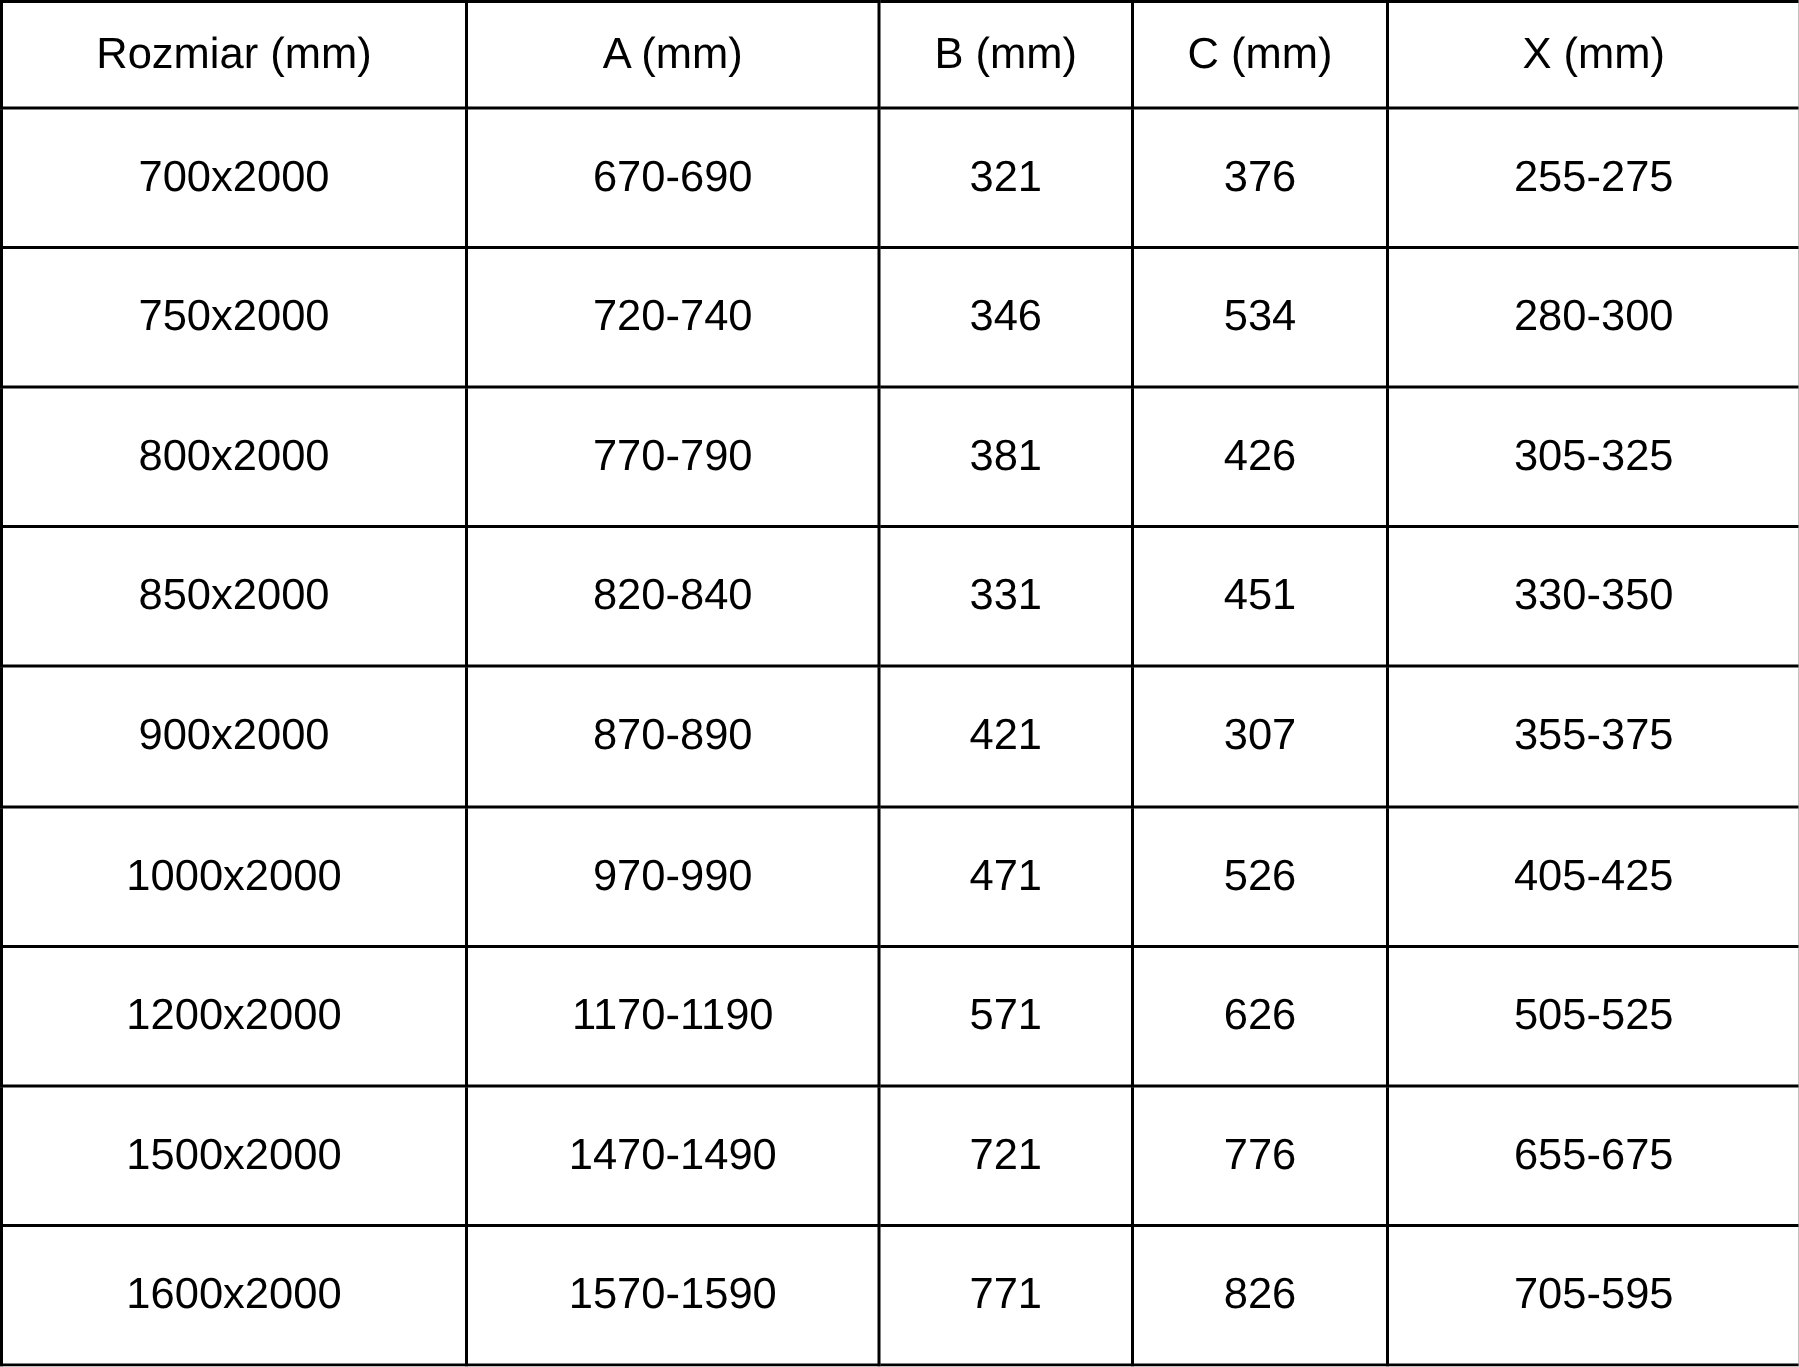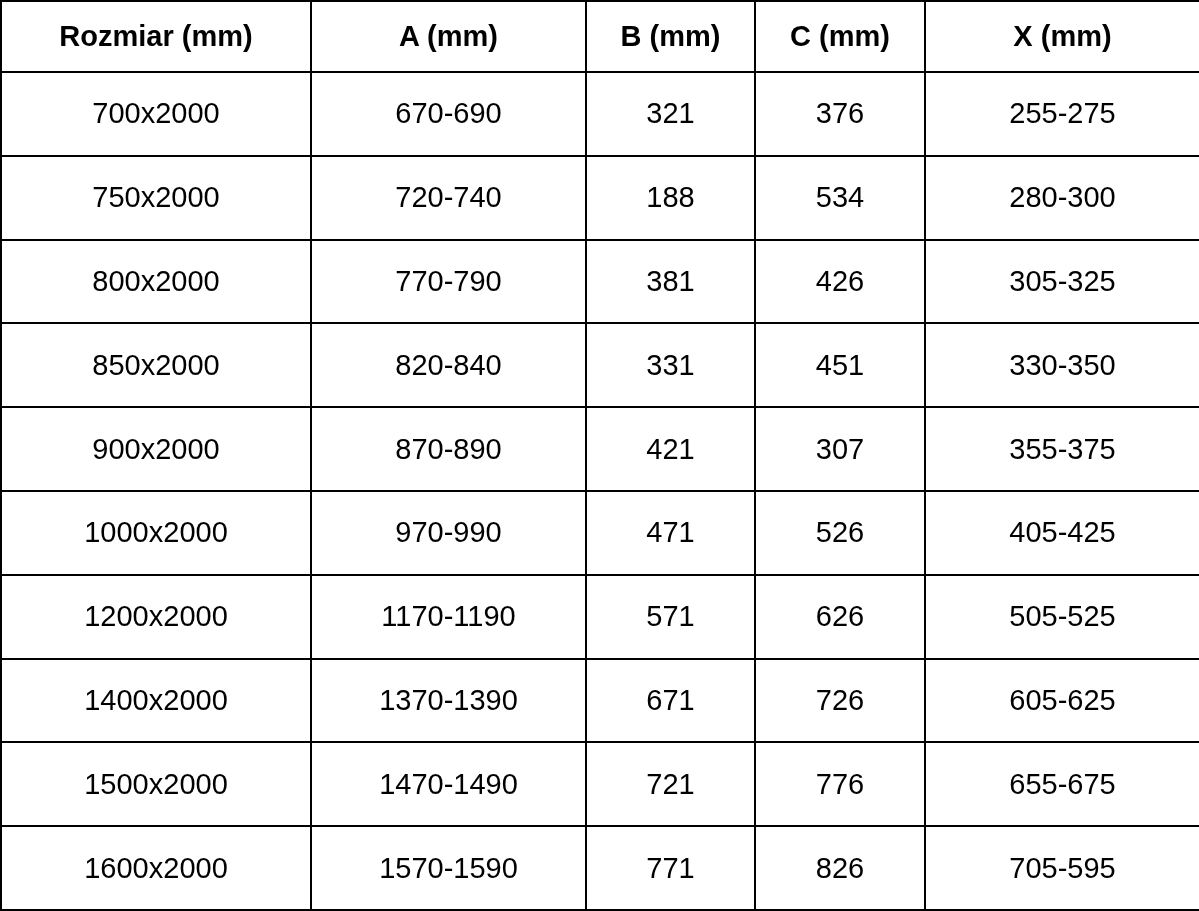--- a/index.html
+++ b/index.html
@@ -26,21 +26,21 @@
     white-space: nowrap;
   }
   .spec-table thead tr {
     height: 71px;
   }
   .spec-table tbody tr {
     height: 70px;
   }
   .spec-table th {
     font-size: 29px;
-    font-weight: 700;
+    font-weight: 400;
   }
   .spec-table td {
     font-size: 29px;
     font-weight: 400;
   }
 </style>
 </head>
 <body>
 
 <table class="spec-table">
@@ -64,21 +64,21 @@
     <tr>
       <td>700x2000</td>
       <td>670-690</td>
       <td>321</td>
       <td>376</td>
       <td>255-275</td>
     </tr>
     <tr>
       <td>750x2000</td>
       <td>720-740</td>
-      <td>188</td>
+      <td>346</td>
       <td>534</td>
       <td>280-300</td>
     </tr>
     <tr>
       <td>800x2000</td>
       <td>770-790</td>
       <td>381</td>
       <td>426</td>
       <td>305-325</td>
     </tr>
@@ -104,27 +104,20 @@
       <td>405-425</td>
     </tr>
     <tr>
       <td>1200x2000</td>
       <td>1170-1190</td>
       <td>571</td>
       <td>626</td>
       <td>505-525</td>
     </tr>
     <tr>
-      <td>1400x2000</td>
-      <td>1370-1390</td>
-      <td>671</td>
-      <td>726</td>
-      <td>605-625</td>
-    </tr>
-    <tr>
       <td>1500x2000</td>
       <td>1470-1490</td>
       <td>721</td>
       <td>776</td>
       <td>655-675</td>
     </tr>
     <tr>
       <td>1600x2000</td>
       <td>1570-1590</td>
       <td>771</td>

